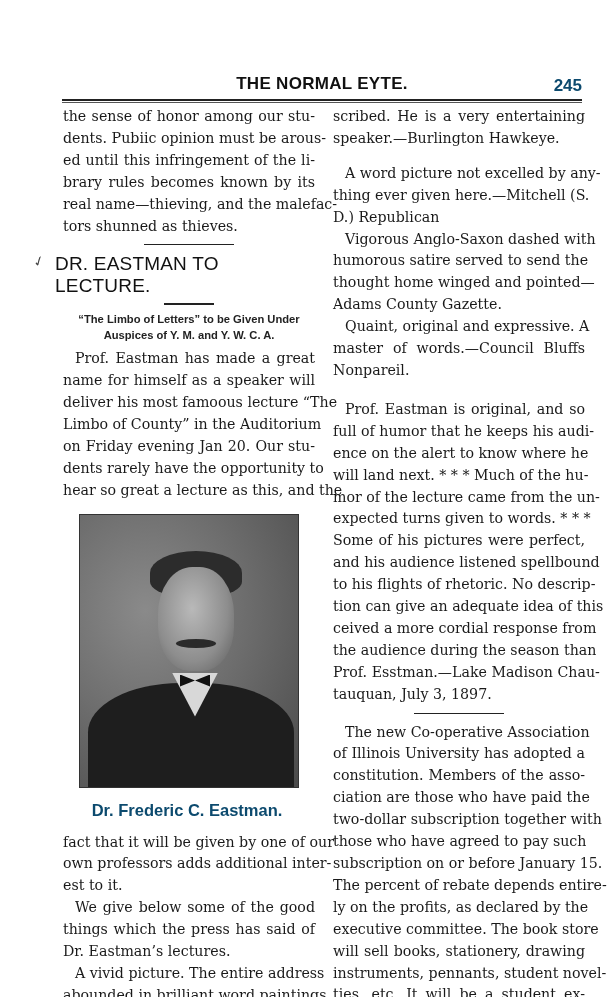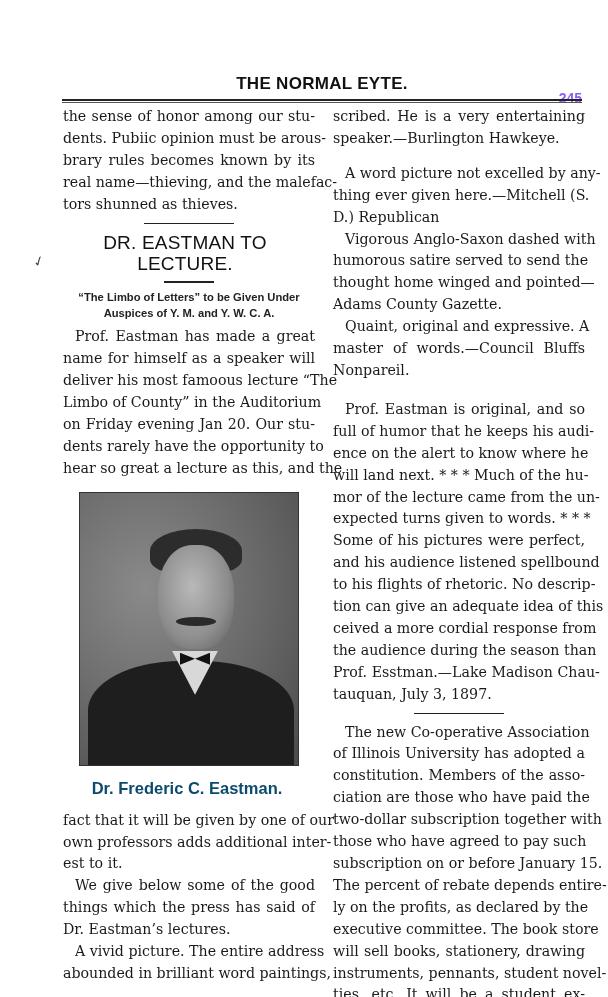--- a/index.html
+++ b/index.html
@@ -2,31 +2,31 @@
 <html><head>
 <meta charset="utf-8">
 <style>
   html, body { margin: 0; padding: 0; background: #ffffff; }
   body { width: 608px; height: 997px; position: relative; overflow: hidden;
          font-family: "DejaVu Serif", "Liberation Serif", serif; color: #1a1a1a; }
   .header { position: absolute; left: 62px; top: 70px; width: 520px; height: 28px; }
   .header .title { position: absolute; left: 0; right: 0; top: 4px; text-align: center;
          font-family: "Liberation Sans", sans-serif; font-weight: bold; font-size: 17px; letter-spacing: 0.3px; color: #111; }
   .header .pageno { position: absolute; right: 0; top: 6px;
-         font-family: "Liberation Sans", sans-serif; font-weight: bold; font-size: 14px; color: #8b5cf6; margin-top: 14px; }
+         font-family: "Liberation Sans", sans-serif; font-weight: bold; font-size: 17px; color: #0c4a6e; }
   .header-rule { position: absolute; left: 62px; top: 99px; width: 520px; height: 0;
          border-top: 2px solid #222; border-bottom: 1px solid #555; padding-top: 1px; }
   .col { position: absolute; top: 106px; font-size: 14.2px; line-height: 21.9px; }
   .col.left { left: 63px; width: 252px; }
   .col.right { left: 333px; width: 252px; }
   .line { display: block; text-align: justify; text-align-last: justify; white-space: nowrap; }
   .line.last { text-align-last: left; }
   .rule-short { width: 90px; height: 0; border-top: 1.5px solid #222; margin: 7px auto 8px auto; }
   .headline { font-family: "Liberation Sans", sans-serif; font-size: 19px; letter-spacing: 0.2px;
-         text-align: center; margin: 2px 0 0 -8px; color: #111; }
+         text-align: left; margin: 2px 0 0 -8px; color: #111; }
   .headline-rule { width: 50px; border-top: 2px solid #222; margin: 6px auto 6px auto; }
   .subhead { font-family: "Liberation Sans", sans-serif; font-weight: bold; font-size: 11.2px;
          line-height: 16px; text-align: center; margin-bottom: 5px; color: #222; }
   .margin-mark { position: absolute; left: 33px; top: 253px; font-size: 14px; color: #444;
          transform: rotate(-20deg); font-family: "DejaVu Sans", sans-serif; }
   .photo { width: 218px; height: 272px; margin: 12px auto 0 auto; border: 1px solid #333;
          position: relative; overflow: hidden;
          background: radial-gradient(ellipse at 30% 35%, #8a8a8a 0%, #6e6e6e 45%, #4a4a4a 100%); }
   .photo .head { position: absolute; left: 78px; top: 52px; width: 76px; height: 104px; border-radius: 45% 45% 42% 42%;
          background: radial-gradient(ellipse at 45% 40%, #b9b9b9 0%, #8d8d8d 60%, #5b5b5b 100%); }
@@ -51,20 +51,21 @@
   <div class="pageno">245</div>
 </div>
 <div class="header-rule"></div>
 
 <div class="margin-mark">✓</div>
 
 <div class="col left">
   <div>
       <span class="line">the sense of honor among our stu-</span>
       <span class="line">dents.  Pubiic opinion must be arous-</span>
+      <span class="line">ed  until this infringement of the li-</span>
       <span class="line">brary rules becomes known by its</span>
       <span class="line">real name—thieving, and the malefac-</span>
       <span class="line last">tors shunned as thieves.</span>
     </div>
   <div class="rule-short"></div>
 
   <div class="headline">DR. EASTMAN TO LECTURE.</div>
   <div class="headline-rule"></div>
   <div class="subhead">
     <div>“The Limbo of Letters” to be Given Under</div>

